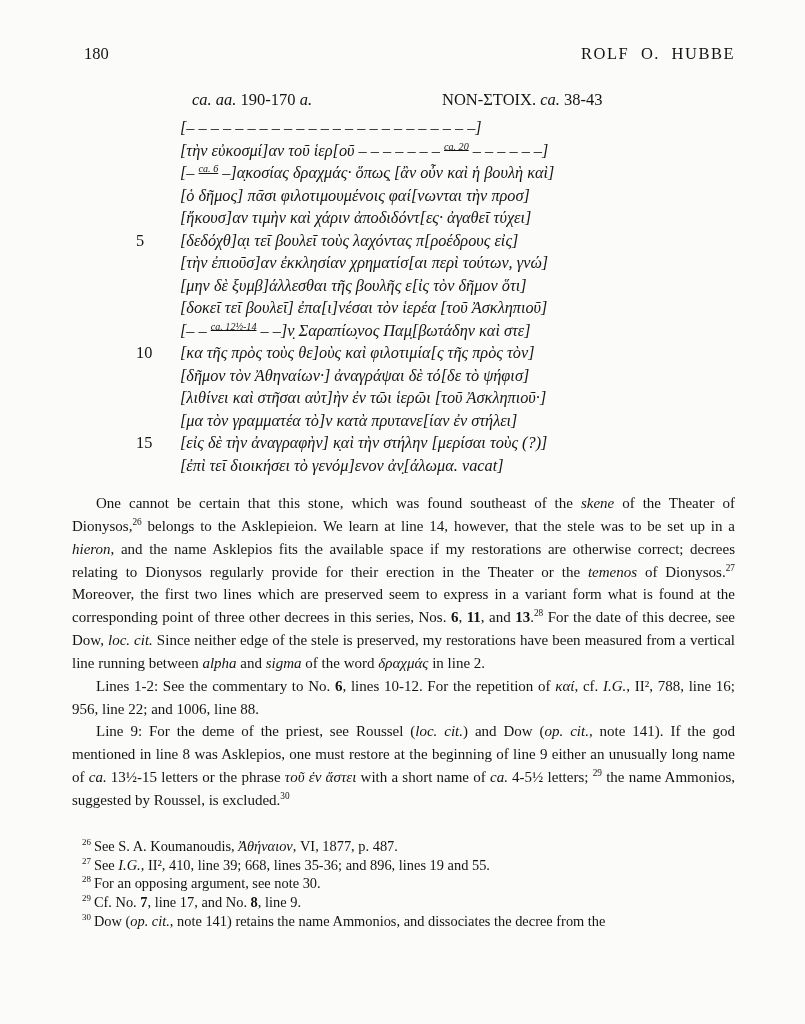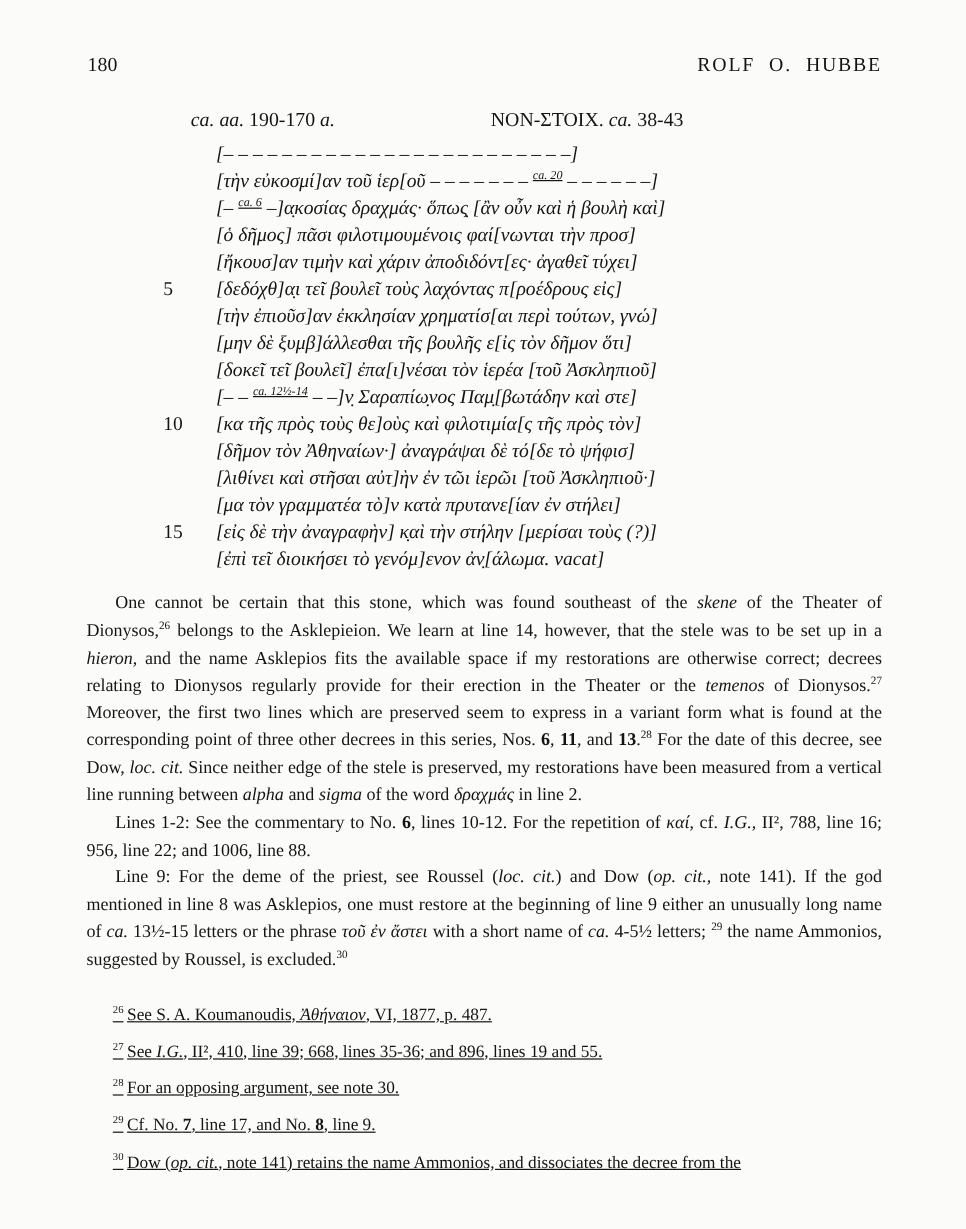--- a/index.html
+++ b/index.html
@@ -6,41 +6,41 @@
   body{
     width:805px;height:1024px;
     background:#fbfbf9;color:#141414;
     font-family:"Liberation Serif","DejaVu Serif",serif;
     -webkit-font-smoothing:antialiased;
     overflow:hidden;
   }
   .page{position:relative;width:805px;height:1024px;box-sizing:border-box;padding:44px 70px 0 72px;}
   
   .pagehead{position:relative;height:22px;font-size:16.5px;}
-  .pagenum{position:absolute;left:1px;top:0;text-align:right;}
+  .pagenum{position:absolute;left:12px;top:0;text-align:right;}
   .runhead{position:absolute;left:0;right:0;top:0;text-align:right;letter-spacing:1.5px;word-spacing:6px;}
   
   .insc{margin-top:24px;}
-  .insc-head{display:flex;margin-left:87px;font-size:16.5px;}
+  .insc-head{display:flex;margin-left:120px;font-size:16.5px;}
   .insc-date{width:250px;}
   .insc-stoich{margin-left:0px;}
   .greek{margin-top:7px;margin-left:108px;font-size:16.3px;font-style:italic;}
   .gl{position:relative;line-height:22.5px;white-space:nowrap;}
   .gnum{position:absolute;left:-44px;top:0;font-style:normal;}
   .gtext sup{font-size:0.62em;line-height:0;}
   sup{font-size:0.62em;line-height:0;vertical-align:super;}
   sup.ovl{text-decoration:underline;}
   .i{font-style:italic;}
   .b{font-weight:700;}
   
   .bodytext{margin-top:15px;font-size:15px;line-height:22.85px;text-align:justify;}
   .body-para{margin:0;text-indent:24px;}
   
   .footnotes{margin-top:25px;font-size:14.4px;line-height:18.7px;text-align:justify;}
-  .footnote{margin:12px;text-indent:10px;text-decoration:underline;}
+  .footnote{margin:0;text-indent:10px;}
   .footnote sup{margin-right:3px;}
 </style>
 </head>
 <body>
 
 <div class="page">
 
   <div class="pagehead">
     <span class="pagenum">180</span>
     <span class="runhead">ROLF O. HUBBE</span>

